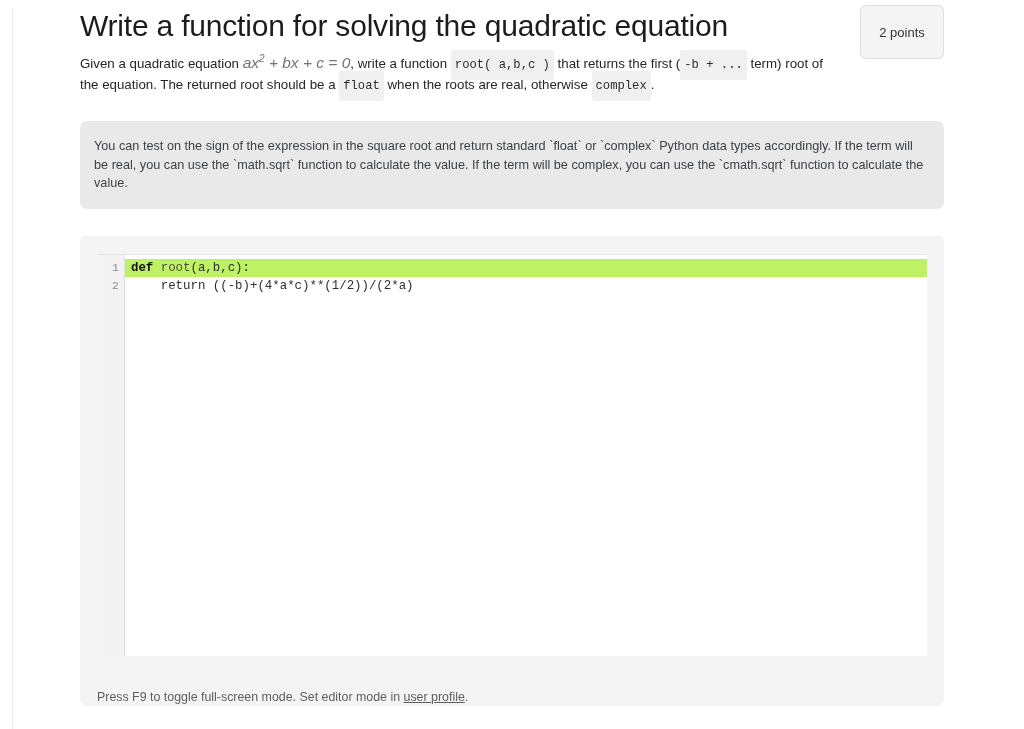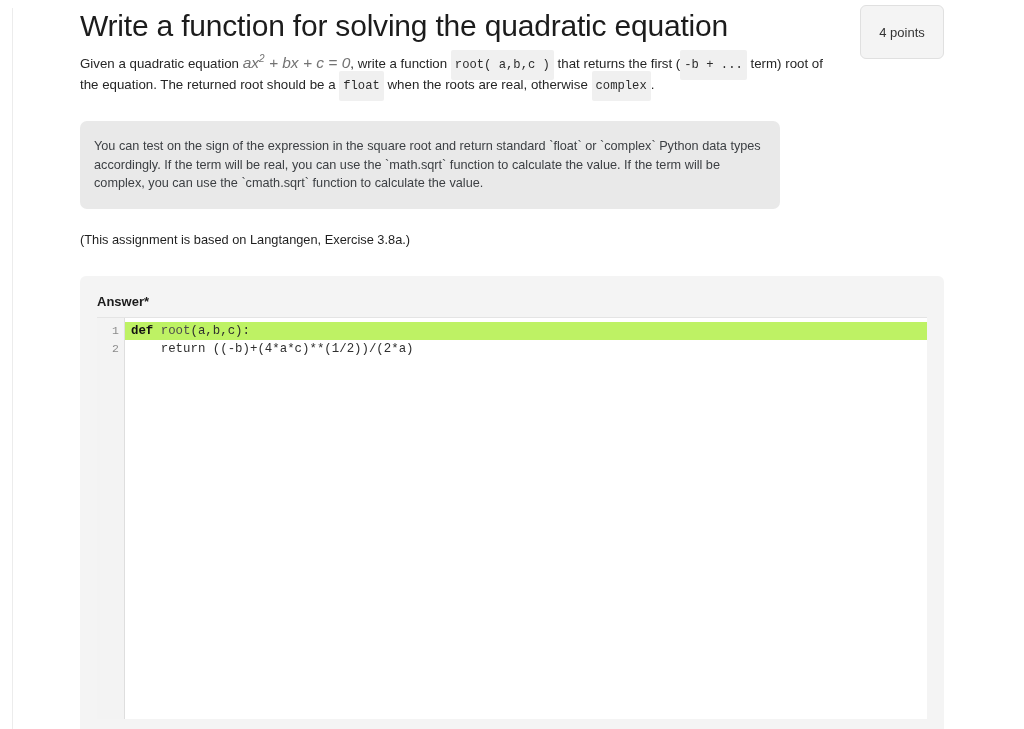--- a/index.html
+++ b/index.html
@@ -93,21 +93,21 @@
     vertical-align: super;
     line-height: 0;
   }
 
   
   .hint-box {
     margin-top: 25px;
     background: #e9e9e9;
     border-radius: 7px;
     padding: 16px 16px 16px 14px;
-    width: 700px;
+    width: 864px;
     min-height: 80px;
   }
   .hint-text {
     font-size: 12.7px;
     line-height: 18.6px;
     color: #3d4044;
     max-width: 830px;
   }
 
   
@@ -194,36 +194,34 @@
 
 <div id="page">
 
   <div class="left-rail"></div>
 
   <div class="content">
 
     <div class="header-row">
       <h1 class="title">Write a function for solving the quadratic equation</h1>
       <div class="points-badge">
-        <span>4 points</span>
+        <span>2 points</span>
       </div>
     </div>
 
     <div class="description">
       <span>Given a quadratic equation </span><span class="math"><span>ax</span><sup>2</sup><span> + bx + c = 0</span></span><span>, write a function </span><code class="inline">root( a,b,c )</code><span> that returns the first (</span><code class="inline">-b + ...</code><span> term) root of the equation. The returned root should be a </span><code class="inline">float</code><span> when the roots are real, otherwise </span><code class="inline">complex</code><span>.</span>
     </div>
 
     <div class="hint-box">
       <div class="hint-text">You can test on the sign of the expression in the square root and return standard `float` or `complex` Python data types accordingly. If the term will be real, you can use the `math.sqrt` function to calculate the value. If the term will be complex, you can use the `cmath.sqrt` function to calculate the value.</div>
     </div>
 
-    <div class="attribution">(This assignment is based on Langtangen, Exercise 3.8a.)</div>
 
     <div class="answer-panel">
-      <div class="answer-label">Answer*</div>
 
       <div class="editor">
         <div class="gutter">
           <div class="ln">1</div>
           <div class="ln">2</div>
         </div>
         <div class="code-area">
           <div class="code-line active"><span class="kw">def</span><span class="fn"> root</span><span>(a,b,c):</span></div>
           <div class="code-line"><span>    return ((-b)+(4*a*c)**(1/2))/(2*a)</span></div>
         </div>

